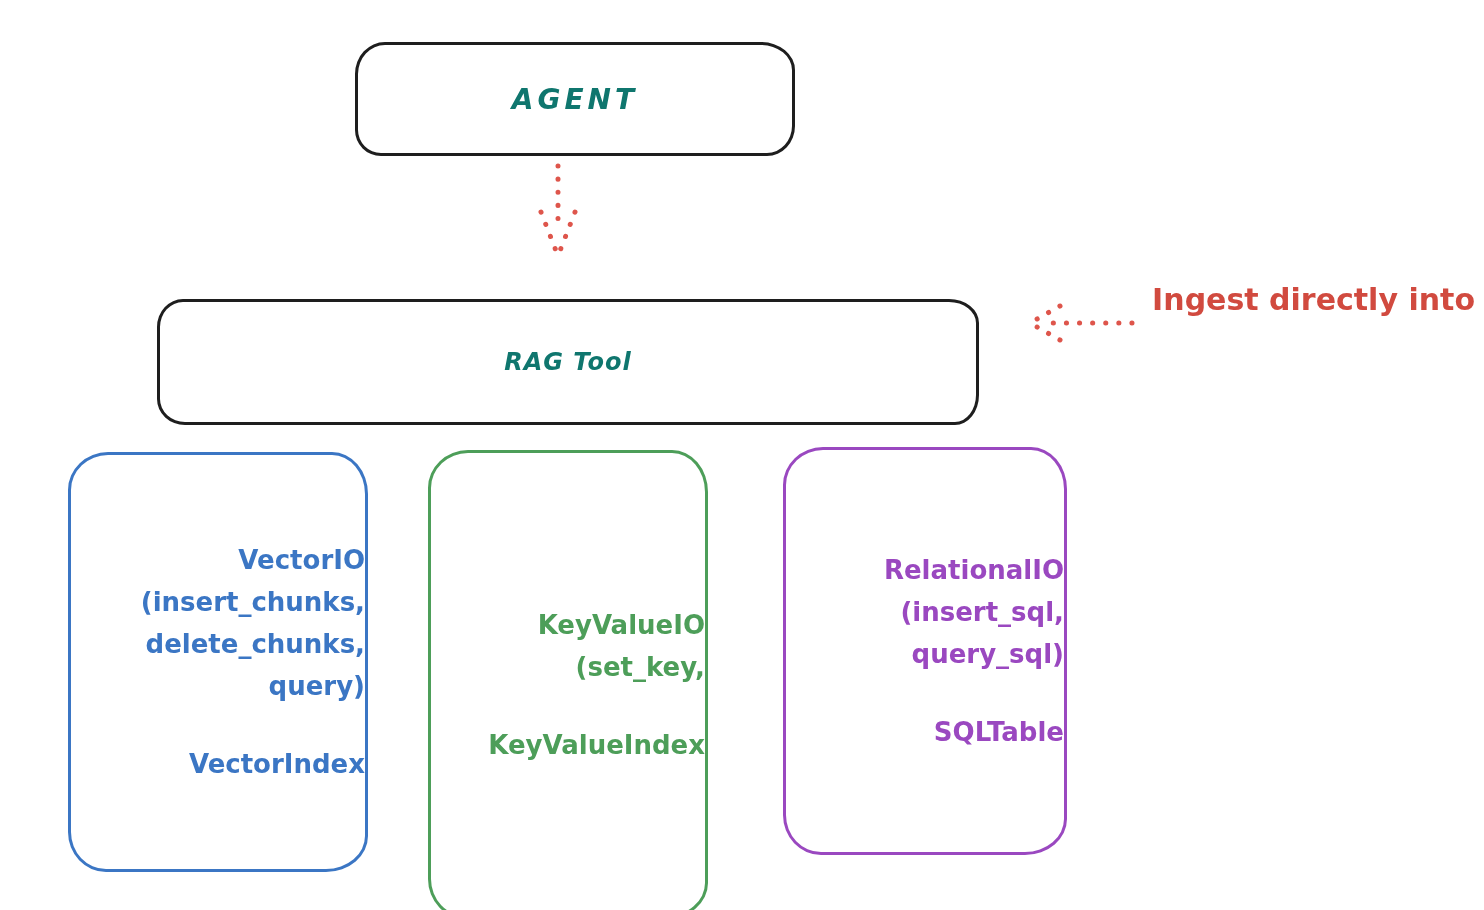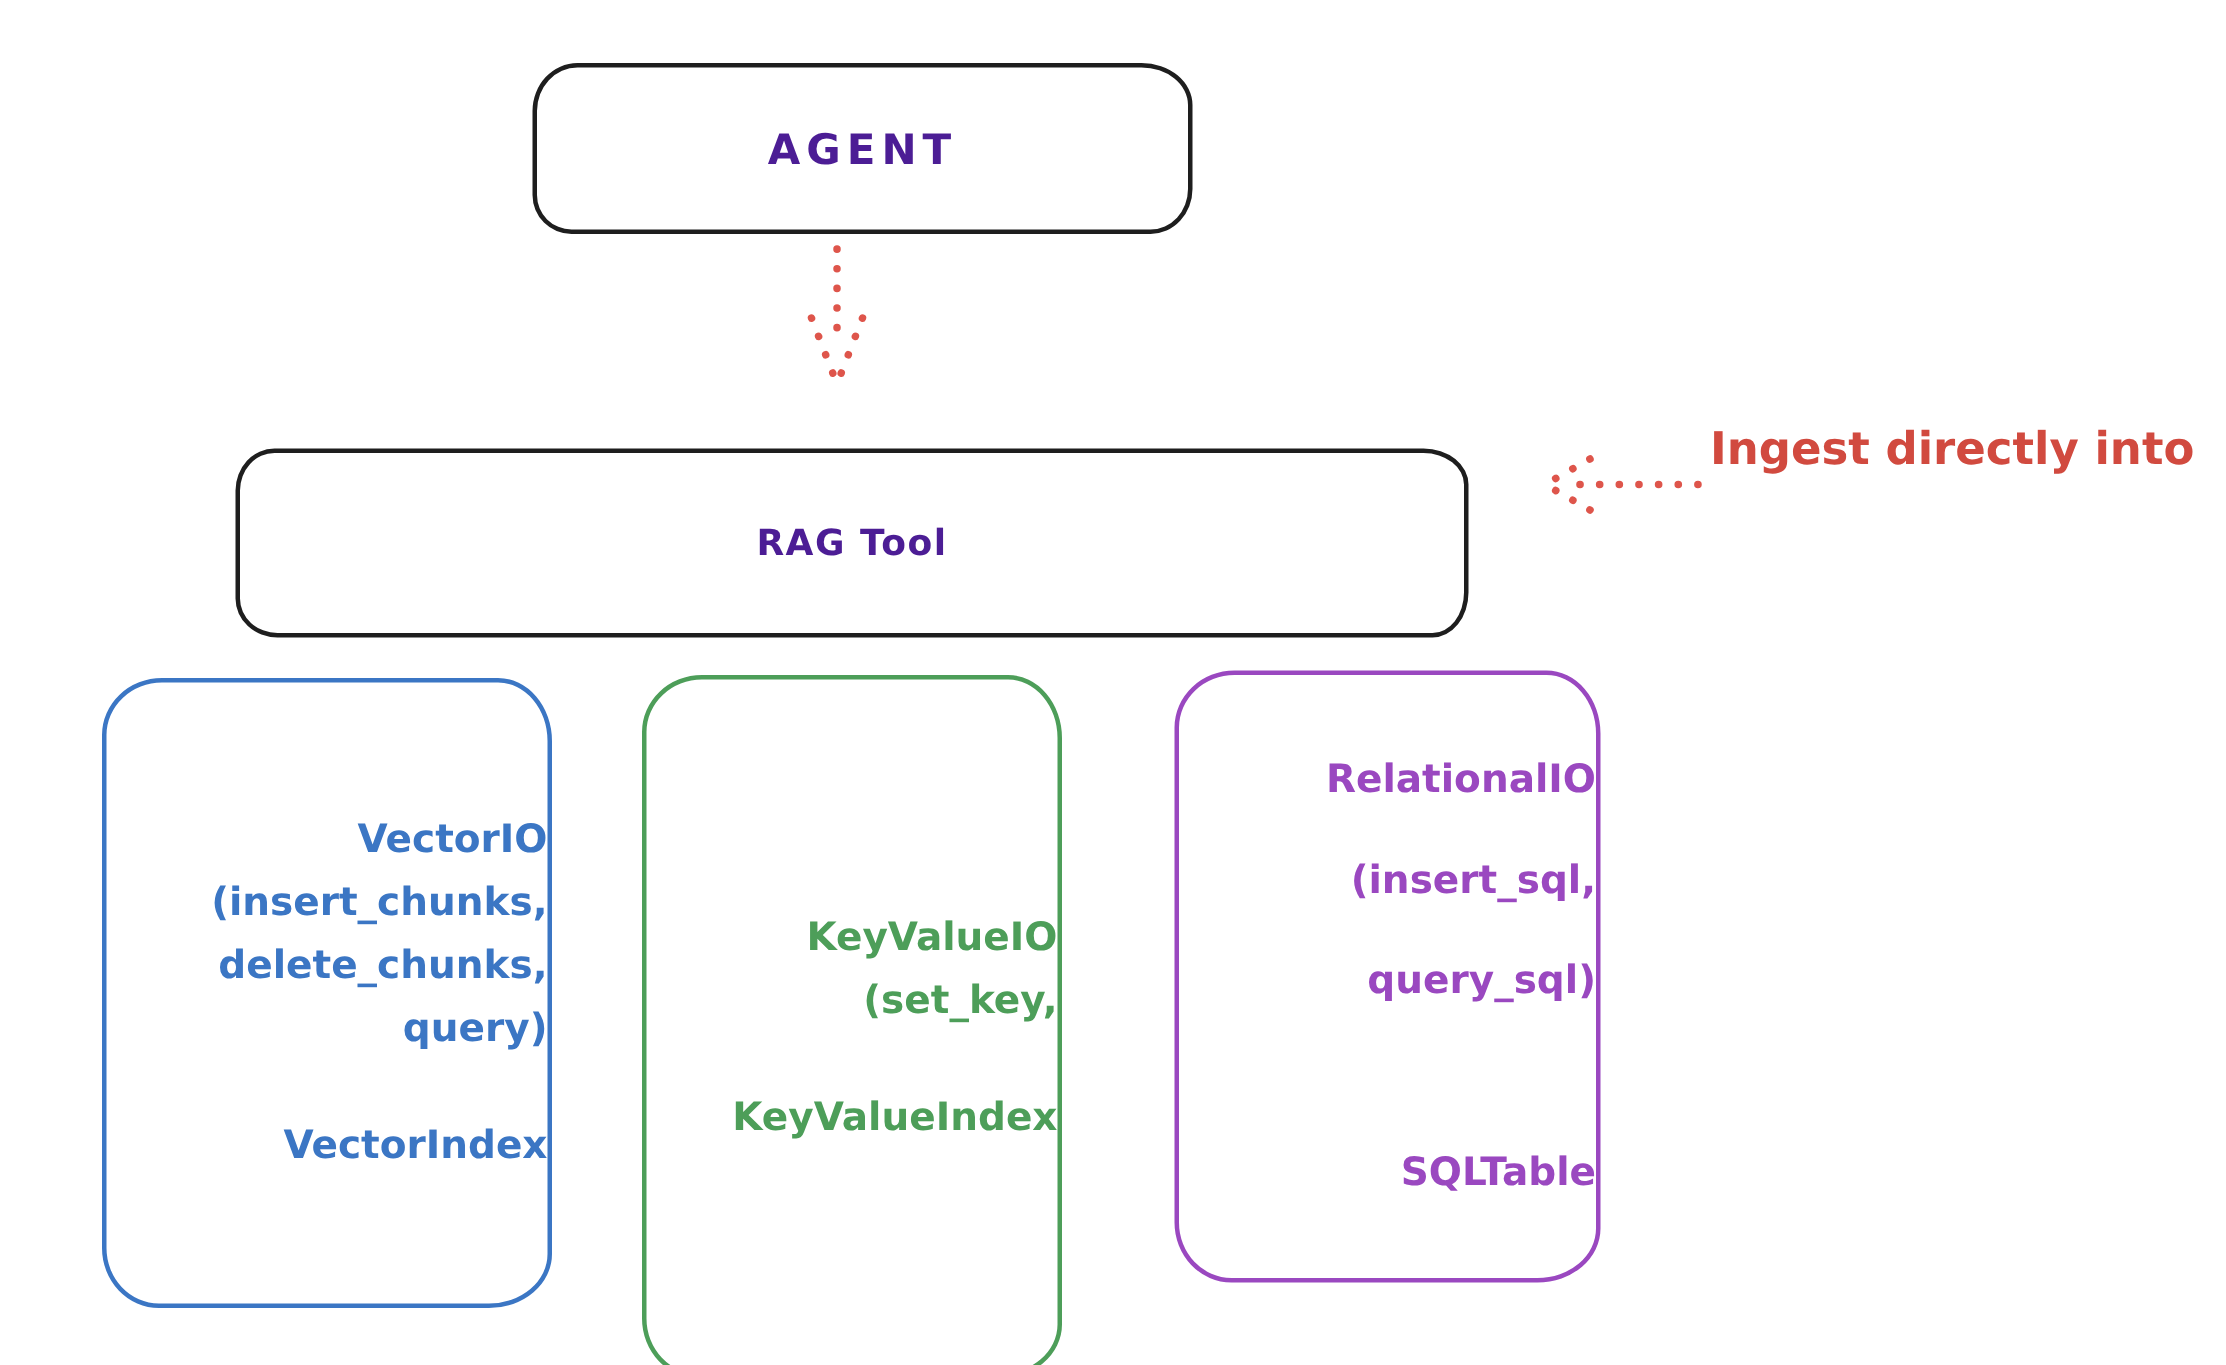--- a/index.html
+++ b/index.html
@@ -11,21 +11,22 @@
     background:#ffffff;
     overflow:hidden;
   }
   .node{
     position:absolute;
     display:flex;
     align-items:center;
     justify-content:center;
     background:#ffffff;
     box-sizing:border-box;
-    color:#4c1d95;
+    color:#0f766e;
+    font-style:italic;
   }
   
   .agent-box{
     left:355px; top:42px;
     width:440px; height:114px;
     border:3.5px solid #1e1e1e;
     border-radius:30px 34px 28px 26px / 32px 28px 30px 26px;
     font-size:28px;
     font-weight:700;
     letter-spacing:4px;
@@ -61,39 +62,39 @@
   .io-blue{
     left:68px; top:452px; width:300px; height:420px;
     border-color:#3b76c4; color:#3b76c4;
   }
   .io-green{
     left:428px; top:450px; width:280px; height:469px;
     border-color:#4d9e59; color:#4d9e59;
   }
   .io-purple{
     left:783px; top:447px; width:284px; height:408px;
-    border-color:#9a48c0; color:#9a48c0;gap:25px;
+    border-color:#9a48c0; color:#9a48c0;
   }
   .io-spacer{height:36px;}
   
   .arrow{position:absolute;}
   .arrow-down{left:535px; top:162px;}
   .arrow-left{left:1018px; top:300px;}
   .arrow path{
     fill:none;
     stroke-width:5;
     stroke-linecap:round;
     stroke-dasharray:0.1 13;
   }
   
   .annotation{
     position:absolute;
     left:1140px; top:282px;
     width:335px;
-    text-align:left;
+    text-align:right;
     color:#d14a3f;
     font-size:30px;
     font-weight:700;
     line-height:36px;
   }
 </style>
 </head>
 <body>
 
 <div class="canvas">

